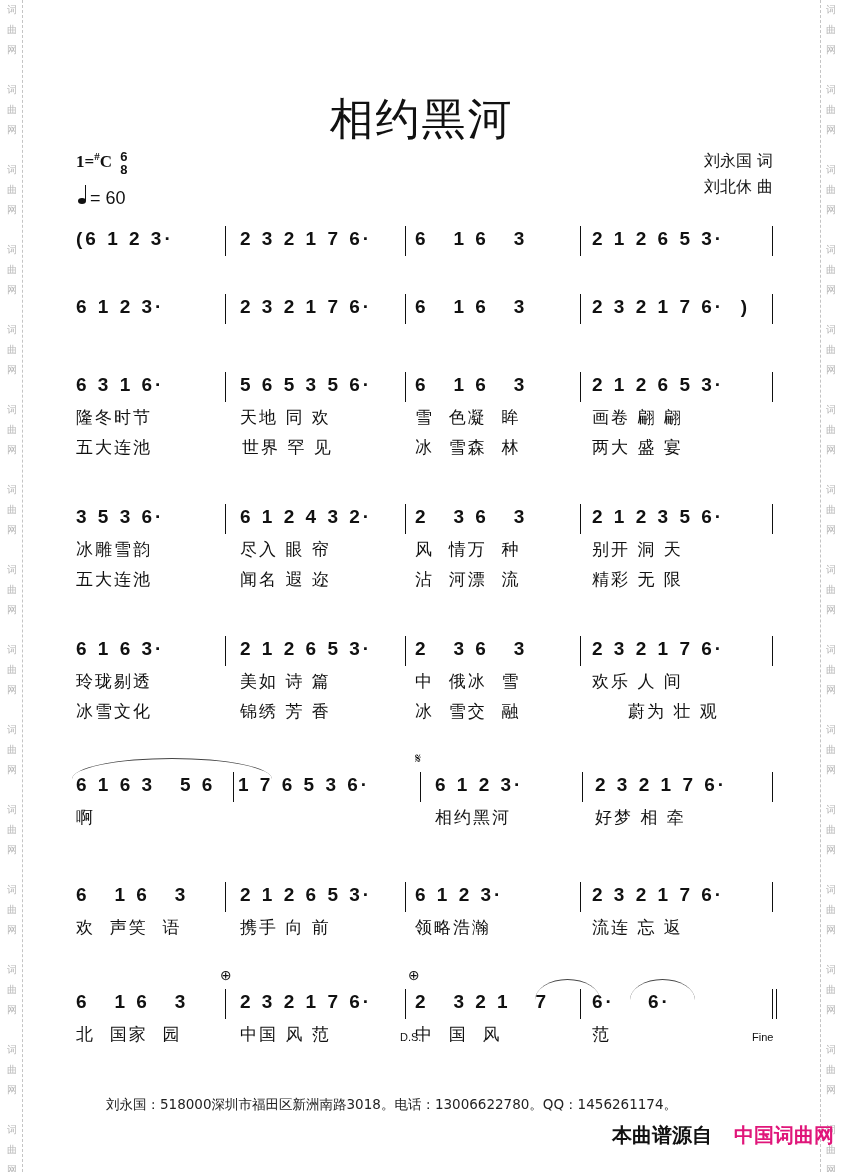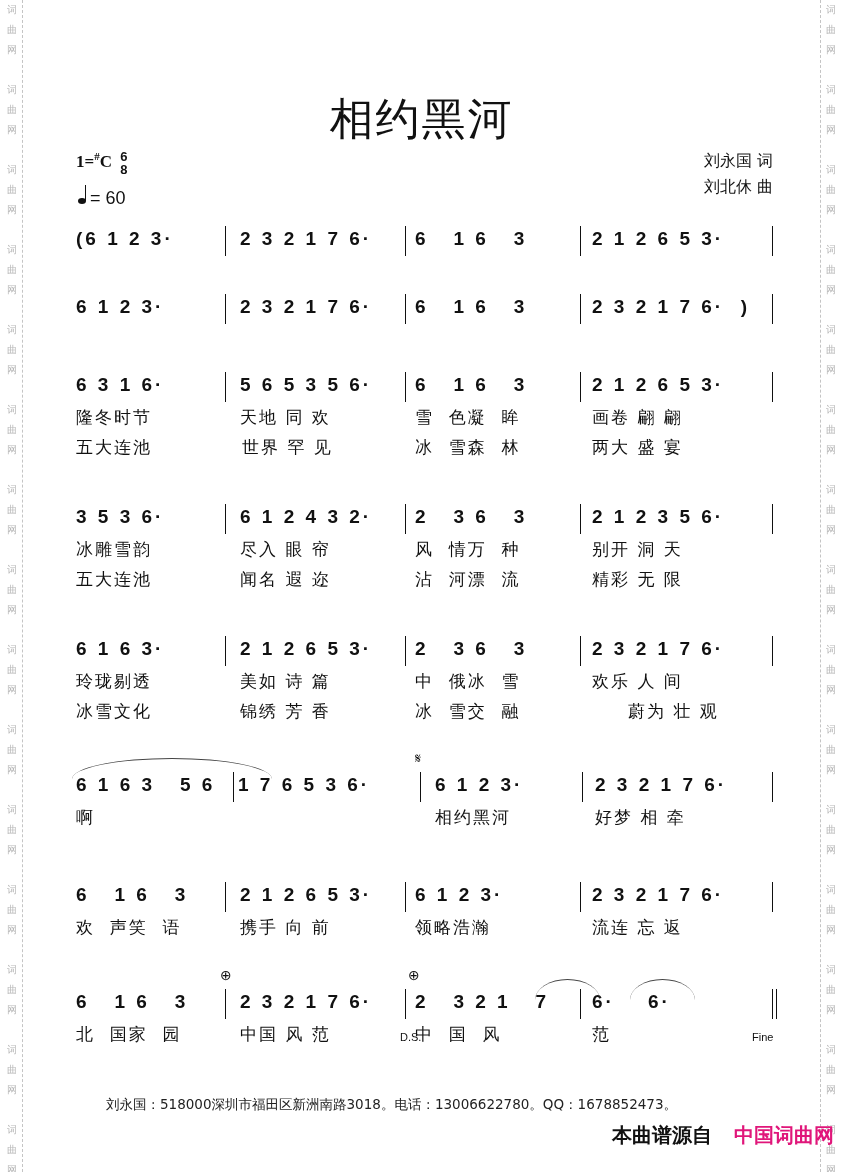--- a/index.html
+++ b/index.html
@@ -299,17 +299,17 @@
       <div class="mark" style="left: 150px; top: -18px;">⊕</div>
       <div class="mark" style="left: 338px; top: -18px;">⊕</div>
       <div class="small" style="left: 330px; top: 46px;">D.S.</div>
       <div class="small" style="left: 682px; top: 46px;">Fine</div>
       <div class="bigslur" style="left: 465px; width: 65px; top: -6px;"></div>
       <div class="bigslur" style="left: 560px; width: 65px; top: -6px;"></div>
     </div>
   </div>
 
 <div class="footer">
-  <div>刘永国：518000深圳市福田区新洲南路3018。电话：13006622780。QQ：1678852473。</div>
+  <div>刘永国：518000深圳市福田区新洲南路3018。电话：13006622780。QQ：1456261174。</div>
 </div>
 <div class="source">
   <span>本曲谱源自</span><span class="brand" style="color: rgb(224, 22, 122);">中国词曲网</span>
 </div>
 
 </body></html>

